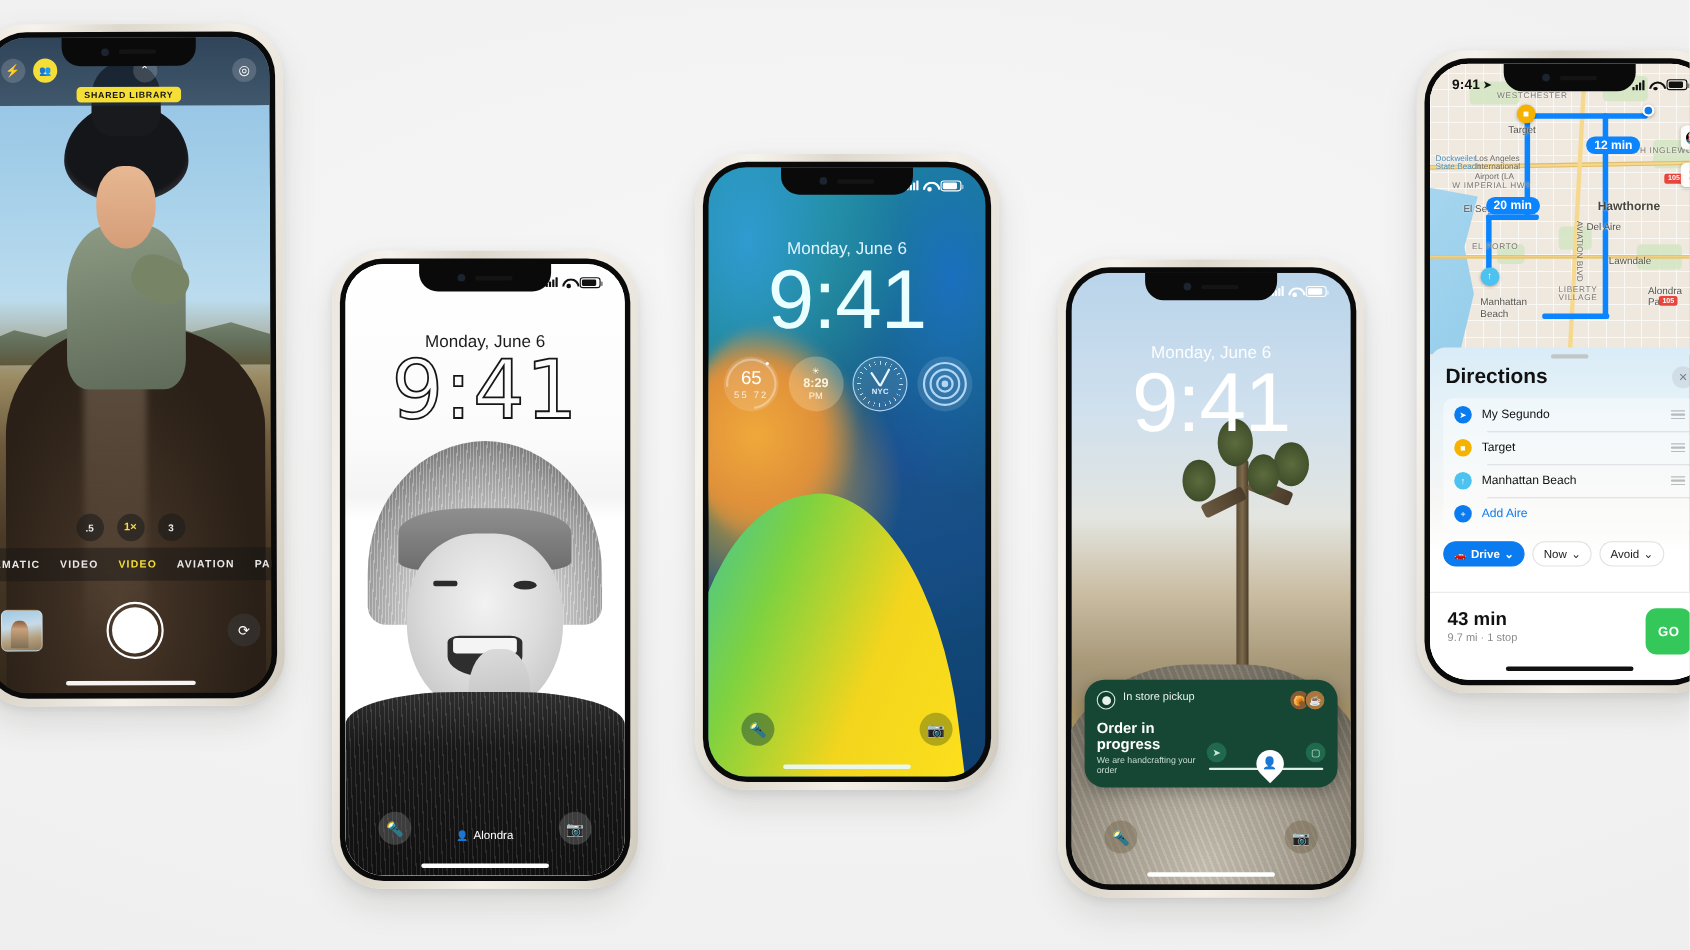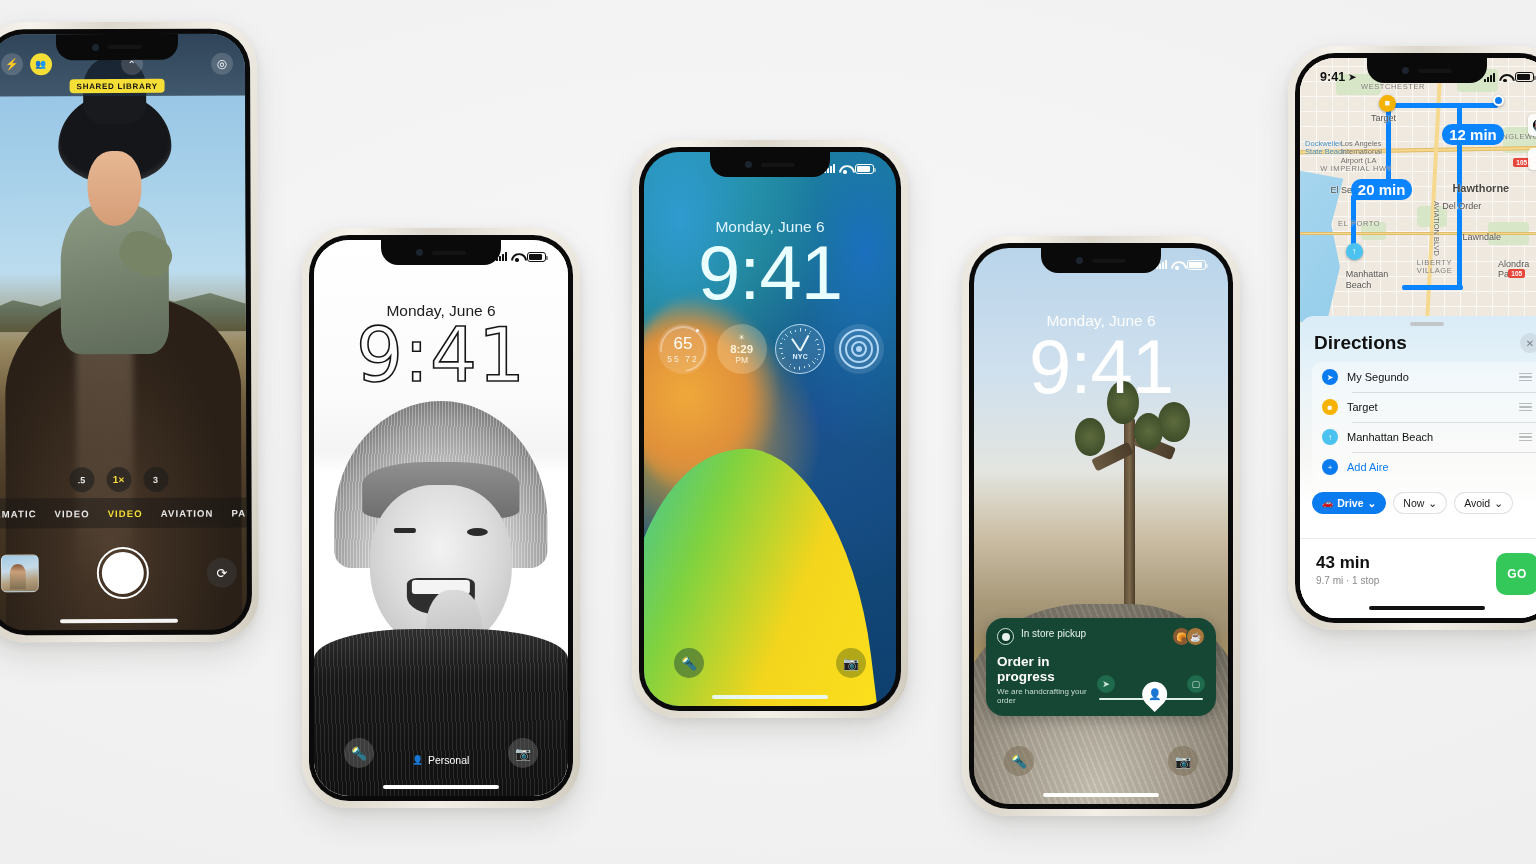--- a/index.html
+++ b/index.html
@@ -478,21 +478,21 @@
   .map-pin{
     position:absolute; width:17px; height:17px; border-radius:50%;
     display:flex; align-items:center; justify-content:center;
     font-size:9px; color:#fff; z-index:9; box-shadow:0 1px 3px rgba(0,0,0,.3);
   }
   .pin-target{ background:#f5b300; left:31%; top:14%; }
   .pin-dest{ background:#4cc2f1; left:18%; top:70%; }
   .pin-me{ width:11px; height:11px; background:#0b7bf0; border:2px solid #fff; left:76%; top:14% }
   .map-badge{
     position:absolute; background:#0b84ff; color:#fff;
-    font-size:15px; font-weight:600; padding:2px 7px; border-radius:10px; z-index:10;
+    font-size:11px; font-weight:600; padding:2px 7px; border-radius:10px; z-index:10;
     white-space:nowrap;
   }
   .b12{ left:56%; top:25% }
   .b20{ left:20%; top:46% }
   .map-lab{
     position:absolute; font-size:7.5px; color:#6d6a63; z-index:8; white-space:nowrap;
     text-shadow:0 0 2px rgba(255,255,255,.95);
   }
   .map-lab.big{ font-size:11px; font-weight:600; color:#4a4740 }
   .map-lab.mid{ font-size:9px; font-weight:500; color:#56534c }
@@ -650,21 +650,21 @@
       <div class="notch" style="width:120px;height:25px">
         <span class="cam"></span>
         <span class="spk"></span>
       </div>
 
       <div class="ls-date p2-date">Monday, June 6</div>
       <div class="ls-clock p2-clock">9:41</div>
 
       <div class="focus-pill">
         <span style="font-size:9px">👤</span>
-        <span>Personal</span>
+        <span>Alondra</span>
       </div>
 
       <div class="ls-bottom">
         <div class="lsbtn">🔦</div>
         <div class="lsbtn">📷</div>
       </div>
 
       <div class="home-ind" style="width:116px;background:#fff"></div>
     </div>
   </div>
@@ -850,21 +850,21 @@
         <span class="map-badge b20">20 min</span>
 
         <span class="map-lab caps" style="left:24%;top:9%">WESTCHESTER</span>
         <span class="map-lab mid" style="left:28%;top:21%">Target</span>
         <span class="map-lab caps" style="left:66%;top:28%;text-align:center;width:70px">SOUTH INGLEWOOD</span>
         <span class="map-lab blue" style="left:2%;top:31%;width:56px;white-space:normal;line-height:1.15">Dockweiler State Beach</span>
         <span class="map-lab" style="left:16%;top:31%;width:58px;white-space:normal;line-height:1.15">Los Angeles International Airport (LA</span>
         <span class="map-lab caps" style="left:8%;top:40%">W IMPERIAL HWY</span>
         <span class="map-lab mid" style="left:12%;top:48%">El Segundo</span>
         <span class="map-lab big" style="left:60%;top:47%">Hawthorne</span>
-        <span class="map-lab mid" style="left:56%;top:54%">Del Order</span>
+        <span class="map-lab mid" style="left:56%;top:54%">Del Aire</span>
         <span class="map-lab caps" style="left:15%;top:61%">EL PORTO</span>
         <span class="map-lab mid" style="left:64%;top:66%">Lawndale</span>
         <span class="map-lab caps" style="left:46%;top:76%;width:40px;white-space:normal;line-height:1.15">LIBERTY VILLAGE</span>
         <span class="map-lab mid" style="left:78%;top:76%;width:42px;white-space:normal;line-height:1.15">Alondra Park</span>
         <span class="map-lab mid" style="left:18%;top:80%;width:42px;white-space:normal;line-height:1.15">Manhattan Beach</span>
         <span class="map-lab" style="left:52%;top:54%;writing-mode:vertical-rl">AVIATION BLVD</span>
 
         <span class="shield i105a">105</span>
         <span class="shield i105b">105</span>
 

